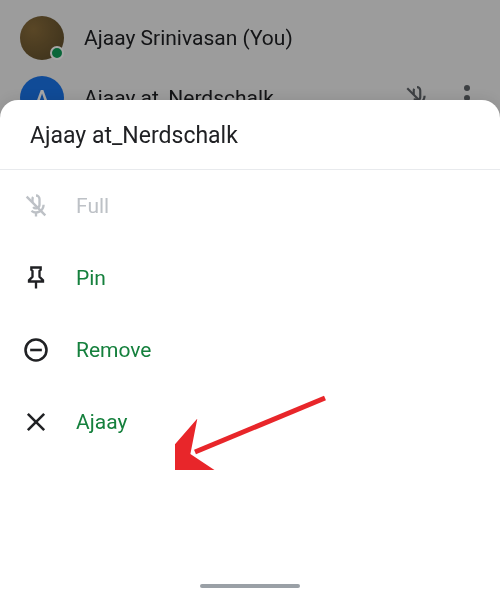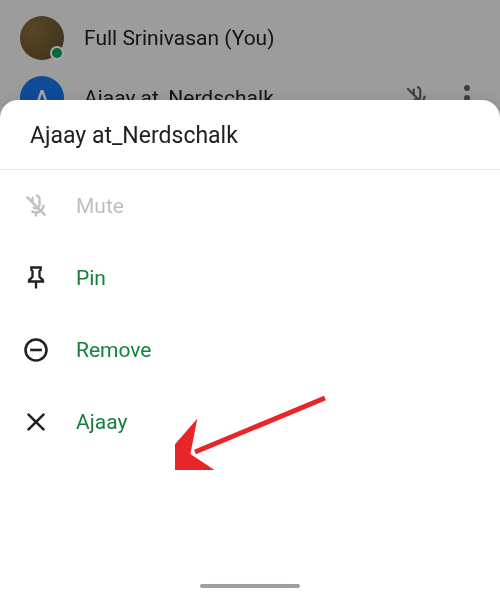--- a/index.html
+++ b/index.html
@@ -144,21 +144,21 @@
     }
   </style>
 </head>
 <body>
 
 <div class="background">
   <div class="participant-row row1">
     <div class="avatar avatar1">
       <div class="presence-dot"></div>
     </div>
-    <div class="participant-name">Full Srinivasan (You)</div>
+    <div class="participant-name">Ajaay Srinivasan (You)</div>
   </div>
   <div class="participant-row row2">
     <div class="avatar avatar2">
       <span>A</span>
     </div>
     <div class="participant-name">Ajaay at_Nerdschalk</div>
     <div class="row-icons">
       <svg class="row-icon" viewBox="0 0 24 24" fill="none" stroke="currentColor" stroke-width="2">
         <path d="M12 2a3 3 0 0 1 3 3v6a3 3 0 0 1-5.6 1.5"></path>
         <path d="M9 9V5a3 3 0 0 1 .4-1.5"></path>
@@ -181,21 +181,21 @@
   <div class="menu">
 
     <div class="menu-item disabled">
       <svg class="menu-icon" viewBox="0 0 24 24" fill="none" stroke="currentColor" stroke-width="2">
         <path d="M12 3a3 3 0 0 1 3 3v5a3 3 0 0 1-5.4 1.8"></path>
         <path d="M9 9V6a3 3 0 0 1 .5-1.7"></path>
         <path d="M18.5 11a6.5 6.5 0 0 1-10.4 5.2"></path>
         <path d="M12 17.5V21"></path>
         <line x1="4" y1="4" x2="20" y2="20"></line>
       </svg>
-      <span class="menu-label">Mute</span>
+      <span class="menu-label">Full</span>
     </div>
 
     <div class="menu-item">
       <svg class="menu-icon" viewBox="0 0 24 24" fill="none" stroke="currentColor" stroke-width="2">
         <path d="M8 3h8v2l-1 1v5l3 3v1H6v-1l3-3V6L8 5V3z"></path>
         <line x1="12" y1="15" x2="12" y2="21"></line>
       </svg>
       <span class="menu-label">Pin</span>
     </div>
 

